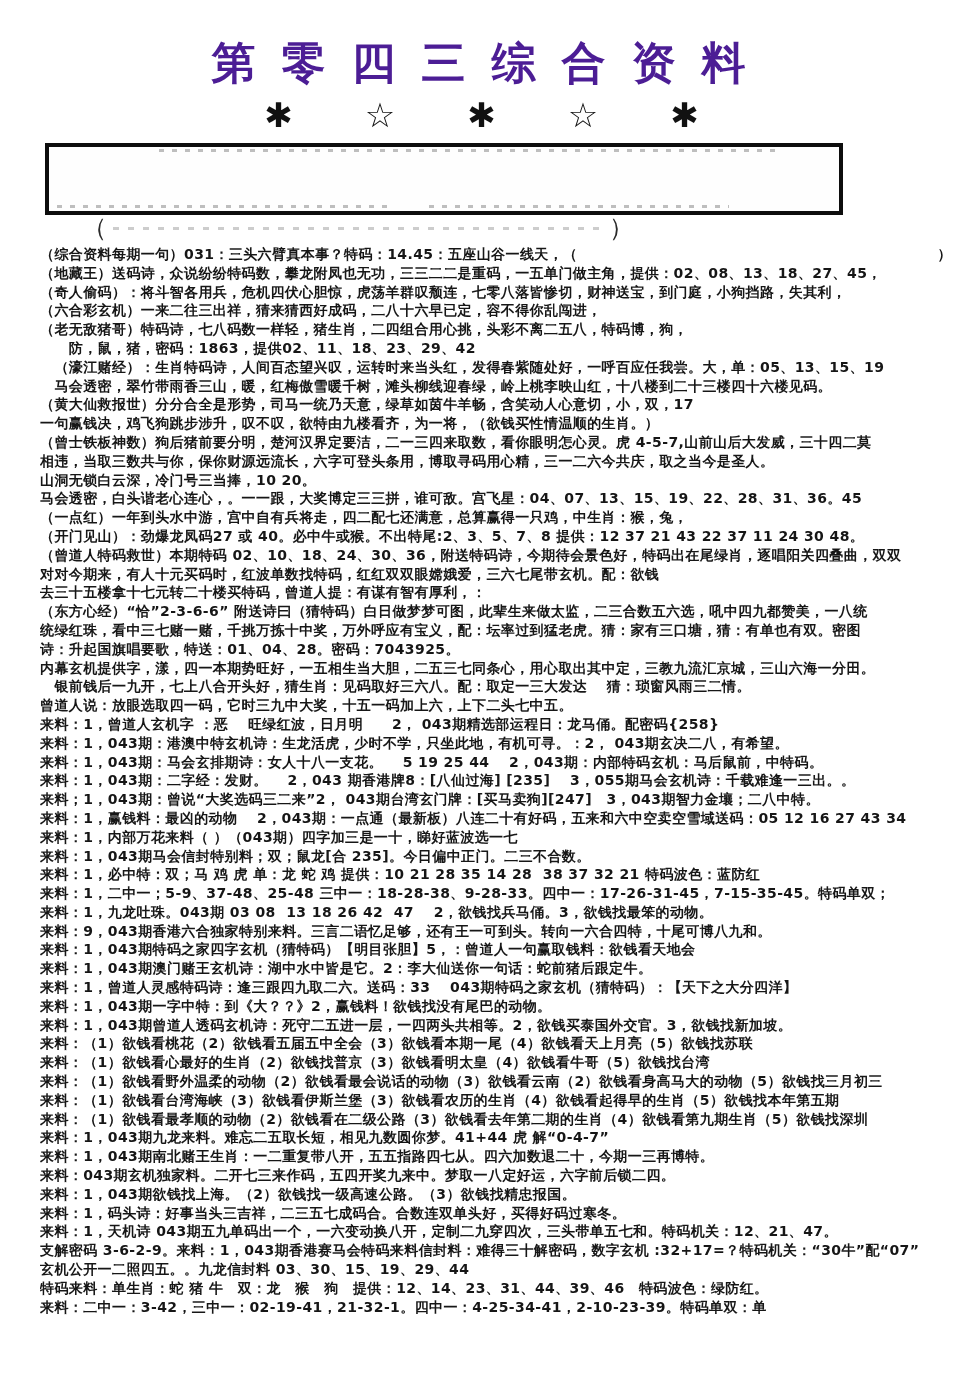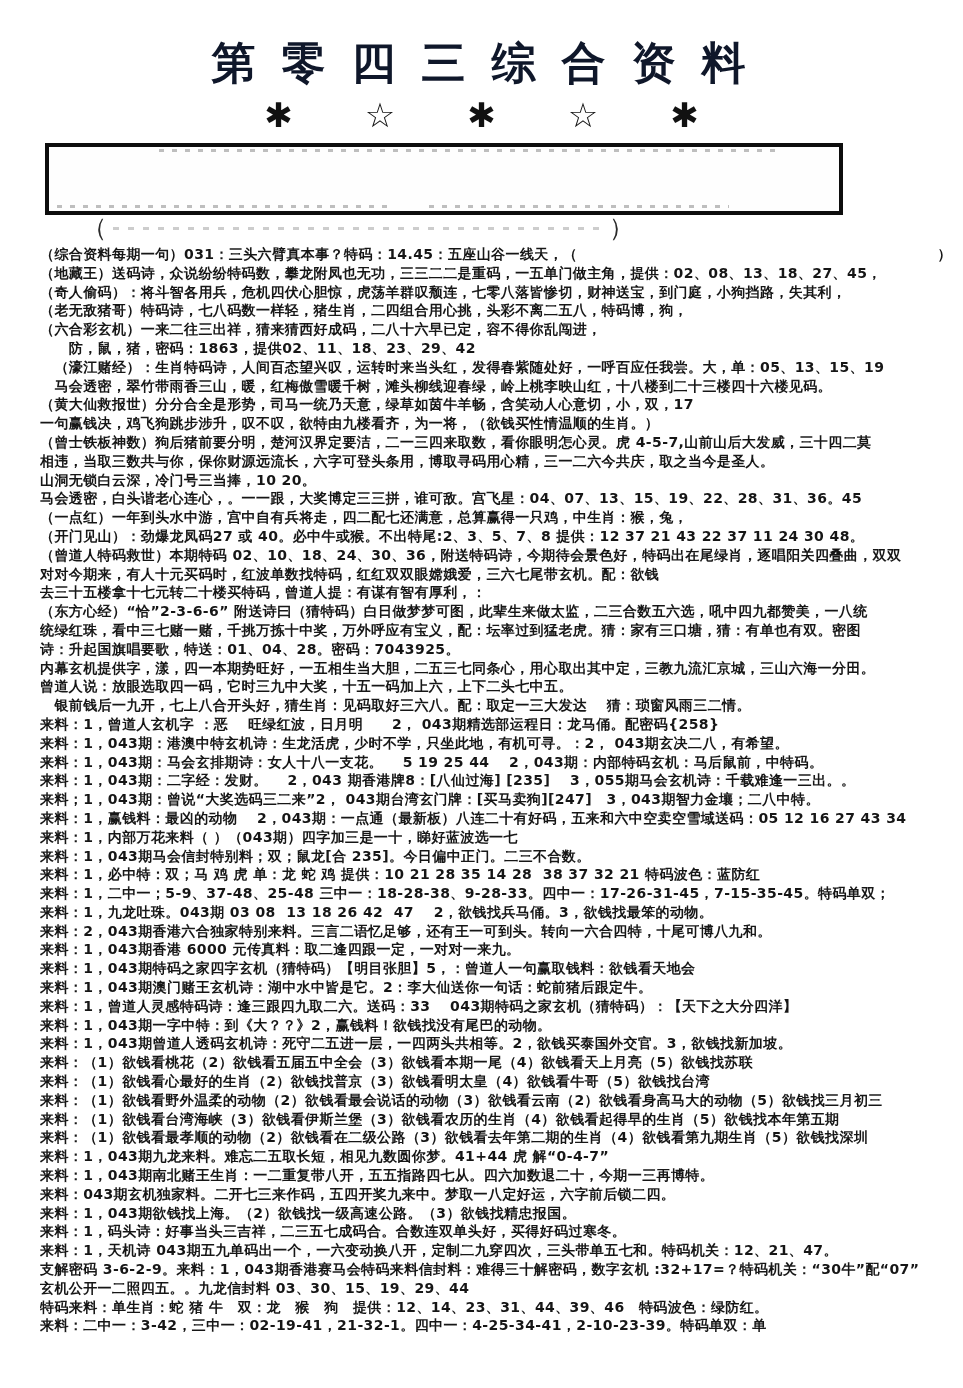--- a/index.html
+++ b/index.html
@@ -6,21 +6,21 @@
   body{
     width:963px;height:1388px;background:#ffffff;color:#1a1a1a;
     font-family:"DejaVu Sans","Liberation Sans",sans-serif;
     position:relative;overflow:hidden;
   }
   .page{position:absolute;inset:0;}
   .title{
     margin-top:34px;text-align:center;
     font-size:44px;font-weight:bold;letter-spacing:26px;
     padding-left:20px; 
-    color:#0f172a;
+    color:#4c1d95;
     font-family:"DejaVu Serif","Liberation Serif",serif;
   }
   .stars{
     margin-top:2px;text-align:center;letter-spacing:72px;padding-left:72px;
     font-size:34px;font-weight:bold;color:#111;line-height:40px;height:44px;
   }
   .bigbox{
     position:relative;margin:4px 0 0 45px;width:790px;height:64px;
     border:4px solid #0d0d0d;background:#fefefe;
   }
@@ -62,55 +62,54 @@
   <div class="paren-row">
     <span>（</span>
     <span class="paren-noise"></span>
     <span>）</span>
   </div>
 
   <div class="lines">
       <div>（综合资料每期一句）031：三头六臂真本事？特码：14.45：五座山谷一线天，（　　　　　　　　　　　　　　　　　　　　　　　　　）</div>
       <div>（地藏王）送码诗，众说纷纷特码数，攀龙附凤也无功，三三二二是重码，一五单门做主角，提供：02、08、13、18、27、45，</div>
       <div>（奇人偷码）：将斗智各用兵，危机四伏心胆惊，虎荡羊群叹颓连，七零八落皆惨切，财神送宝，到门庭，小狗挡路，失其利，</div>
+      <div>（六合彩玄机）一来二往三出祥，猜来猜西好成码，二八十六早已定，容不得你乱闯进，</div>
       <div>（老无敌猪哥）特码诗，七八码数一样轻，猪生肖，二四组合用心挑，头彩不离二五八，特码博，狗，</div>
-      <div>（六合彩玄机）一来二往三出祥，猜来猜西好成码，二八十六早已定，容不得你乱闯进，</div>
       <div>　　防，鼠，猪，密码：1863，提供02、11、18、23、29、42</div>
       <div>　（濠江赌经）：生肖特码诗，人间百态望兴叹，运转时来当头红，发得春紫随处好，一呼百应任我尝。大，单：05、13、15、19</div>
       <div>　马会透密，翠竹带雨香三山，暖，红梅傲雪暖千树，滩头柳线迎春绿，岭上桃李映山红，十八楼到二十三楼四十六楼见码。</div>
       <div>（黄大仙救报世）分分合全是形势，司马一统乃天意，绿草如茵牛羊畅，含笑动人心意切，小，双，17</div>
       <div>一句赢钱决，鸡飞狗跳步涉升，叹不叹，欲特由九楼看齐，为一将，（欲钱买性情温顺的生肖。）</div>
       <div>（曾士铁板神数）狗后猪前要分明，楚河汉界定要洁，二一三四来取数，看你眼明怎心灵。虎 4-5-7,山前山后大发威，三十四二莫</div>
       <div>相违，当取三数共与你，保你财源远流长，六字可登头条用，博取寻码用心精，三一二六今共庆，取之当今是圣人。</div>
       <div>山洞无锁白云深，冷门号三当捧，10 20。</div>
       <div>马会透密，白头谐老心连心，。一一跟，大奖博定三三拼，谁可敌。宫飞星：04、07、13、15、19、22、28、31、36。45</div>
       <div>（一点红）一年到头水中游，宫中自有兵将走，四二配七还满意，总算赢得一只鸡，中生肖：猴，兔，</div>
       <div>（开门见山）：劲爆龙凤码27 或 40。必中牛或猴。不出特尾:2、3、5、7、8 提供：12 37 21 43 22 37 11 24 30 48。</div>
       <div>（曾道人特码救世）本期特码 02、10、18、24、30、36，附送特码诗，今期待会景色好，特码出在尾绿肖，逐唱阳关四叠曲，双双</div>
       <div>对对今期来，有人十元买码时，红波单数找特码，红红双双眼嫦娥爱，三六七尾带玄机。配：欲钱</div>
       <div>去三十五楼拿十七元转二十楼买特码，曾道人提：有谋有智有厚利，：</div>
       <div>（东方心经）“恰”2-3-6-6” 附送诗曰（猜特码）白日做梦梦可图，此辈生来做太监，二三合数五六选，吼中四九都赞美，一八统</div>
       <div>统绿红珠，看中三七赌一赌，千挑万拣十中奖，万外呼应有宝义，配：坛率过到猛老虎。猜：家有三口塘，猜：有单也有双。密图</div>
       <div>诗：升起国旗唱要歌，特送：01、04、28。密码：7043925。</div>
       <div>内幕玄机提供字，漾，四一本期势旺好，一五相生当大胆，二五三七同条心，用心取出其中定，三教九流汇京城，三山六海一分田。</div>
+      <div>　银前钱后一九开，七上八合开头好，猜生肖：见码取好三六八。配：取定一三大发达　 猜：琐窗风雨三二情。</div>
       <div>曾道人说：放眼选取四一码，它时三九中大奖，十五一码加上六，上下二头七中五。</div>
-      <div>　银前钱后一九开，七上八合开头好，猜生肖：见码取好三六八。配：取定一三大发达　 猜：琐窗风雨三二情。</div>
       <div>来料：1，曾道人玄机字 ：恶　 旺绿红波，日月明　　2， 043期精选部运程日：龙马俑。配密码{258}</div>
       <div>来料：1，043期：港澳中特玄机诗：生龙活虎，少时不学，只坐此地，有机可寻。：2， 043期玄决二八，有希望。</div>
       <div>来料：1，043期：马会玄排期诗：女人十八一支花。　 5 19 25 44　 2，043期：内部特码玄机：马后鼠前，中特码。</div>
       <div>来料：1，043期：二字经：发财。　 2，043 期香港牌8：[八仙过海] [235]　 3，055期马会玄机诗：千载难逢一三出。。</div>
       <div>来料；1，043期：曾说“大奖选码三二来”2， 043期台湾玄门牌：[买马卖狗][247]　3，043期智力金壤；二八中特。</div>
       <div>来料：1，赢钱料：最凶的动物　 2，043期：一点通（最新板）八连二十有好码，五来和六中空卖空雪域送码：05 12 16 27 43 34</div>
       <div>来料：1，内部万花来料（ ）（043期）四字加三是一十，睇好蓝波选一七</div>
       <div>来料：1，043期马会信封特别料；双；鼠龙[合 235]。今日偏中正门。二三不合数。</div>
       <div>来料：1，必中特：双；马 鸡 虎 单：龙 蛇 鸡 提供：10 21 28 35 14 28  38 37 32 21 特码波色：蓝防红</div>
       <div>来料：1，二中一；5-9、37-48、25-48 三中一：18-28-38、9-28-33。四中一：17-26-31-45，7-15-35-45。特码单双；</div>
       <div>来料：1，九龙吐珠。043期 03 08  13 18 26 42  47　 2，欲钱找兵马俑。3，欲钱找最笨的动物。</div>
-      <div>来料：2，043期香港六合独家特别来料。三言二语忆足够，还有王一可到头。转向一六合四特，十尾可博八九和。</div>
-      <div>来料：1，043期香港 6000 元传真料：取二逢四跟一定，一对对一来九。</div>
+      <div>来料：9，043期香港六合独家特别来料。三言二语忆足够，还有王一可到头。转向一六合四特，十尾可博八九和。</div>
       <div>来料：1，043期特码之家四字玄机（猜特码）【明目张胆】5，：曾道人一句赢取钱料：欲钱看天地会</div>
       <div>来料：1，043期澳门赌王玄机诗：湖中水中皆是它。2：李大仙送你一句话：蛇前猪后跟定牛。</div>
       <div>来料：1，曾道人灵感特码诗：逢三跟四九取二六。送码：33　 043期特码之家玄机（猜特码）：【天下之大分四洋】</div>
       <div>来料：1，043期一字中特：到《大？？》2，赢钱料！欲钱找没有尾巴的动物。</div>
       <div>来料：1，043期曾道人透码玄机诗：死守二五进一层，一四两头共相等。2，欲钱买泰国外交官。3，欲钱找新加坡。</div>
       <div>来料：（1）欲钱看桃花（2）欲钱看五届五中全会（3）欲钱看本期一尾（4）欲钱看天上月亮（5）欲钱找苏联</div>
       <div>来料：（1）欲钱看心最好的生肖（2）欲钱找普京（3）欲钱看明太皇（4）欲钱看牛哥（5）欲钱找台湾</div>
       <div>来料：（1）欲钱看野外温柔的动物（2）欲钱看最会说话的动物（3）欲钱看云南（2）欲钱看身高马大的动物（5）欲钱找三月初三</div>
       <div>来料：（1）欲钱看台湾海峡（3）欲钱看伊斯兰堡（3）欲钱看农历的生肖（4）欲钱看起得早的生肖（5）欲钱找本年第五期</div>
       <div>来料：（1）欲钱看最孝顺的动物（2）欲钱看在二级公路（3）欲钱看去年第二期的生肖（4）欲钱看第九期生肖（5）欲钱找深圳</div>

